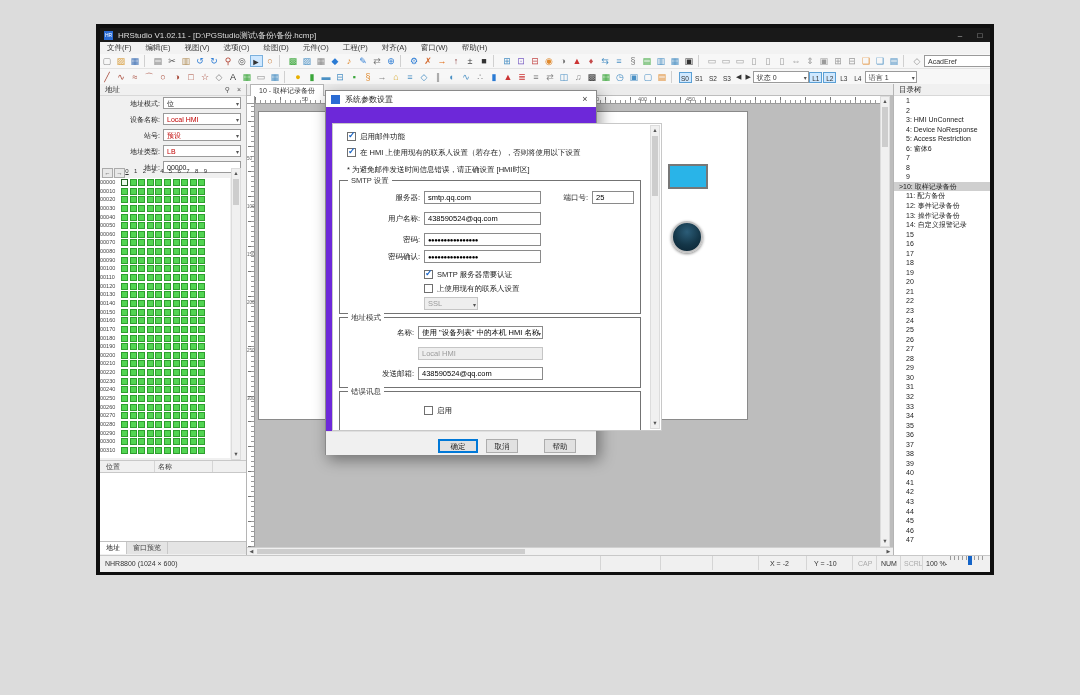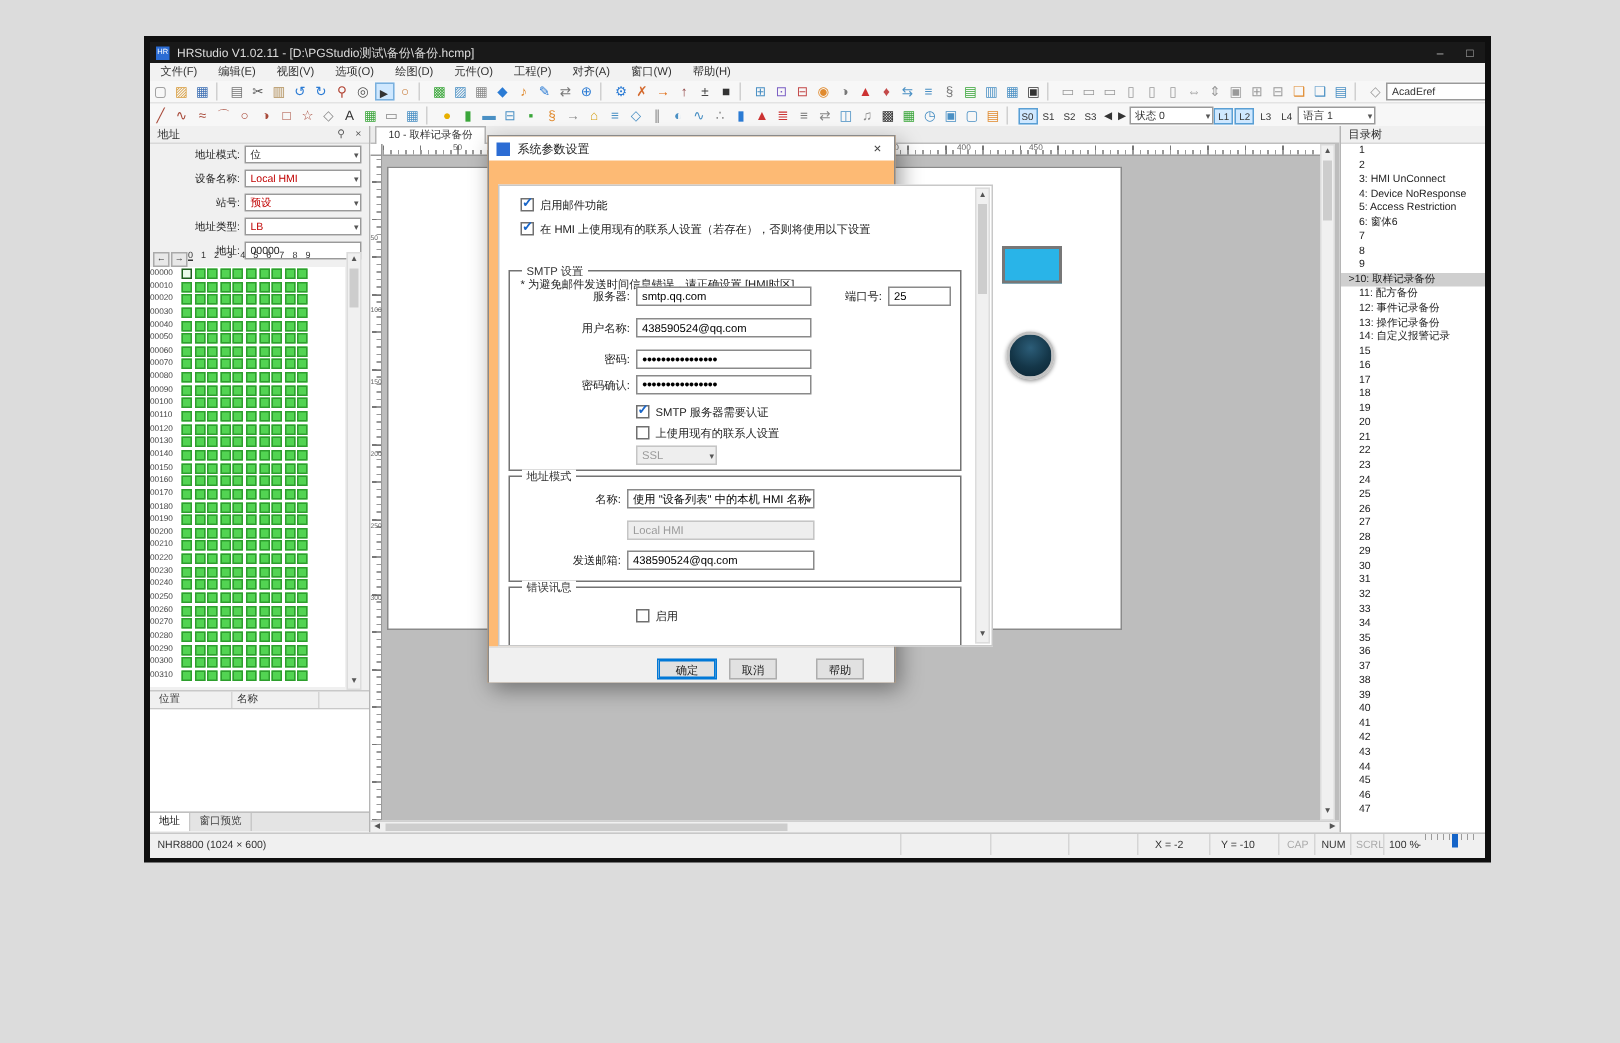--- a/index.html
+++ b/index.html
@@ -84,21 +84,21 @@
   .titem{height:9.55px;line-height:9.55px;font-size:7px;color:#222;padding-left:12px;white-space:nowrap;}
   .titem.sel{background:#cfcfcf;padding-left:5px;}
   
   .statusbar{position:absolute;left:0;top:527px;width:890px;height:17px;background:#f0f0f0;border-top:1px solid #c8c8c8;font-size:7px;color:#333;box-sizing:border-box;}
   .statusbar span{position:absolute;top:0;line-height:16px;}
   .ssep{position:absolute;top:2px;bottom:2px;border-left:1px solid #d5d5d5;}
   .dim{color:#ababab;}
   .zoomslider{position:absolute;left:850px;top:4px;width:36px;height:8px;background-image:repeating-linear-gradient(to right,#9a9a9a 0 1px,transparent 1px 4px);background-size:100% 4px;background-position:left top;background-repeat:repeat-x;}
   .zoomthumb{position:absolute;left:18px;top:0;width:4px;height:9px;background:#1464c8;}
   
-  .dialog{position:absolute;left:325px;top:90px;width:272px;height:365px;background:#fdba74;border:1px solid #8a8a8a;box-shadow:3px 5px 14px rgba(0,0,0,.4);box-sizing:border-box;z-index:50;}
+  .dialog{position:absolute;left:325px;top:90px;width:272px;height:365px;background:#6d28d9;border:1px solid #8a8a8a;box-shadow:3px 5px 14px rgba(0,0,0,.4);box-sizing:border-box;z-index:50;}
   .dtitle{position:absolute;left:0;top:0;width:100%;height:16px;background:#fff;display:flex;align-items:center;font-size:8px;color:#222;}
   .dicon{width:9px;height:9px;background:#2b6cd4;margin:0 5px 0 5px;color:#fff;font-size:5px;line-height:9px;text-align:center;flex:none;}
   .dclose{width:22px;text-align:center;color:#444;font-size:9px;}
   .dtabs{position:absolute;left:6px;top:18px;right:6px;height:14px;font-size:7.5px;color:#333;}
   .dtab{display:inline-block;height:13px;line-height:13px;padding:0 6px;border:1px solid #c8c8c8;border-bottom:none;background:#ececec;margin-right:1px;position:relative;box-sizing:border-box;}
   .dtab.act{background:#fff;height:14px;z-index:2;}
   .dcontent{position:absolute;left:6px;top:32px;width:330px;height:308px;background:#fff;border:1px solid #c8c8c8;box-sizing:border-box;overflow:hidden;}
   .drow{position:absolute;font-size:7.5px;color:#222;white-space:nowrap;}
   .cb{width:9px;height:9px;border:1px solid #707070;background:#fff;display:inline-block;vertical-align:-2px;margin-right:4px;position:relative;box-sizing:border-box;}
   .cb.on::after{content:"✓";position:absolute;left:0;top:-3px;font-size:9px;color:#1a66c8;font-weight:bold;}
@@ -480,21 +480,21 @@
 <div class="dialog">
   <div class="dtitle">
     <span class="dicon"></span>
     <span>系统参数设置</span>
     <span class="tspacer"></span>
     <span class="dclose">×</span>
   </div>
   <div class="dcontent">
     <div class="drow" style="left:14px;top:8px;"><span class="cb on"></span><span>启用邮件功能</span></div>
     <div class="drow" style="left:14px;top:24px;"><span class="cb on"></span><span>在 HMI 上使用现有的联系人设置（若存在），否则将使用以下设置</span></div>
-    <div class="drow" style="left:14px;top:41px;margin-top:20px;"><span>* 为避免邮件发送时间信息错误，请正确设置 [HMI时区]</span></div>
+    <div class="drow" style="left:14px;top:41px;"><span>* 为避免邮件发送时间信息错误，请正确设置 [HMI时区]</span></div>
 
     <div class="grp" style="left:6px;top:56px;width:300px;height:132px;">
       <span class="leg">SMTP 设置</span>
       <span class="dlbl" style="left:0;top:10px;width:80px;">服务器:</span>
       <span class="inp" style="left:84px;top:10px;width:117px;">smtp.qq.com</span>
       <span class="dlbl" style="left:212px;top:10px;width:36px;">端口号:</span>
       <span class="inp" style="left:252px;top:10px;width:42px;">25</span>
       <span class="dlbl" style="left:0;top:31px;width:80px;">用户名称:</span>
       <span class="inp" style="left:84px;top:31px;width:117px;">438590524@qq.com</span>
       <span class="dlbl" style="left:0;top:52px;width:80px;">密码:</span>

